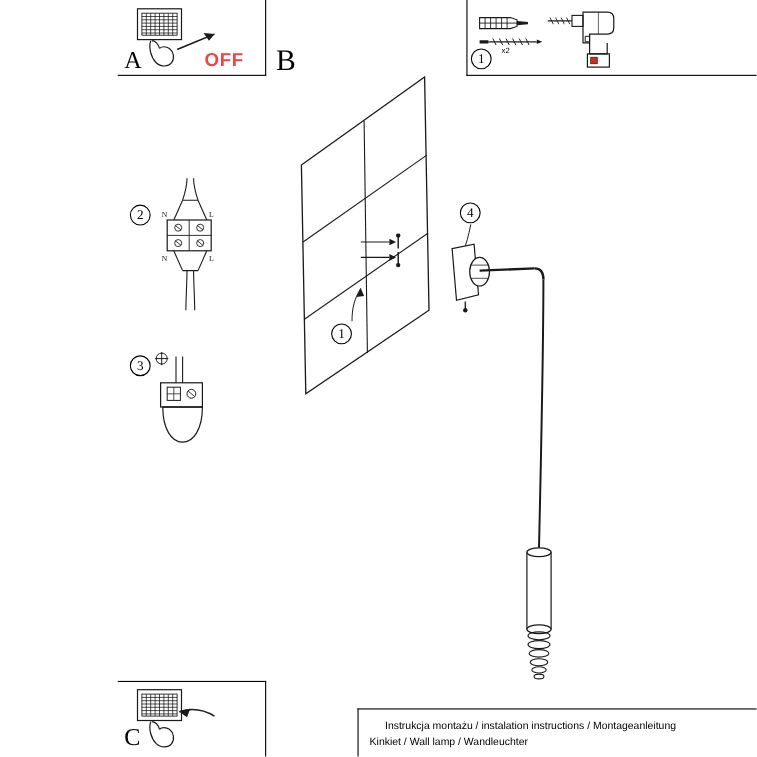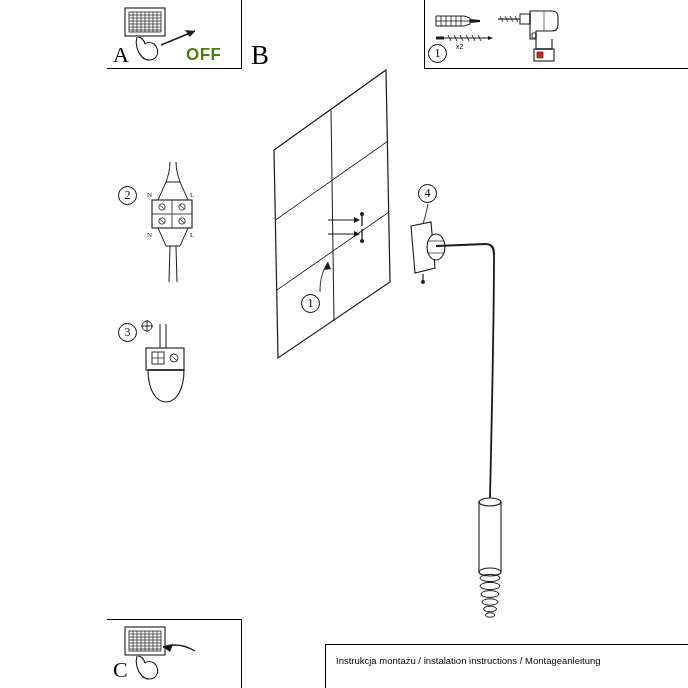--- a/index.html
+++ b/index.html
@@ -40,21 +40,21 @@
     position: absolute;
     font-family: "Liberation Serif", serif;
     font-size: 27px;
     color: #000;
   }
   .word {
     position: absolute;
     font-family: "Liberation Sans", sans-serif;
     font-weight: bold;
     font-size: 17px;
-    color: #4d7c0f;
+    color: #ef4444;
     letter-spacing: 0.5px;
   }
   .footer-text {
     position: absolute;
     font-family: "Liberation Sans", sans-serif;
     font-size: 9.5px;
     color: #000;
     line-height: 1.45;
   }
   .x2 {
@@ -347,15 +347,16 @@
       <path d="M24 33 C22 39, 24 48, 29 53 C33 57, 40 57, 43 53 C46 49, 45 43, 41 40 C38 38, 34 38, 32 40" fill="none" stroke="#1a1a1a" stroke-width="1.1"></path>
       <path d="M32 40 C31 36, 28 33, 25 33" fill="none" stroke="#1a1a1a" stroke-width="1.1"></path>
       <path d="M50 24 C62 20, 72 22, 82 28" fill="none" stroke="#1a1a1a" stroke-width="1.4"></path>
       <path d="M50 24 L60 21 L57 29 Z" fill="#1a1a1a"></path>
     </svg>
   </div>
   <div class="big-letter" style="left:113px; top:657px; font-size:22px;">C</div>
   <div class="word" style="left:186px; top:690px;">ON</div>
 
   <div class="box" style="left:325px; top:644px; width:363px; height:44px; border-bottom:none; border-right:none;"></div>
-  <div class="footer-text" style="left:336px; top:654px;">Instrukcja montażu / instalation instructions / Montageanleitung</div>
+  <div class="footer-text" style="left:350px; top:654px;">Instrukcja montażu / instalation instructions / Montageanleitung</div>
+  <div class="footer-text" style="left:336px; top:668px;">Kinkiet / Wall lamp / Wandleuchter</div>
 
 </div>
 
 </body></html>

